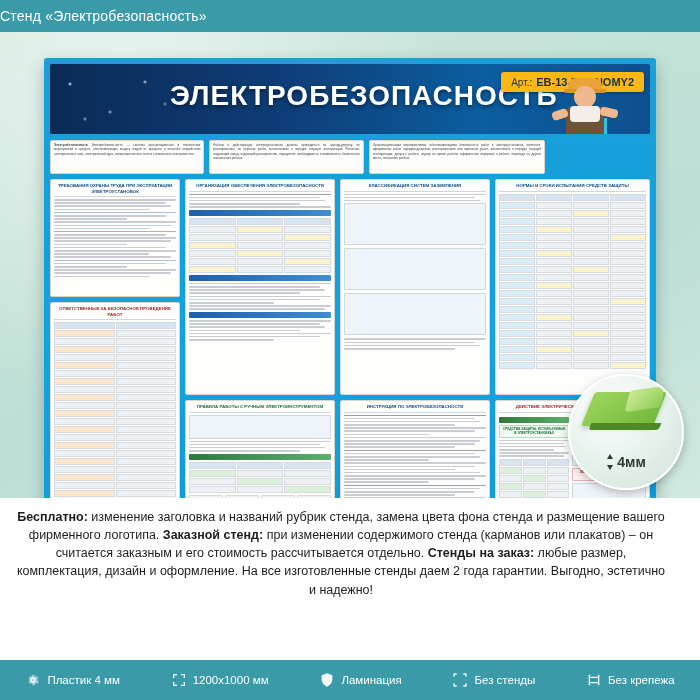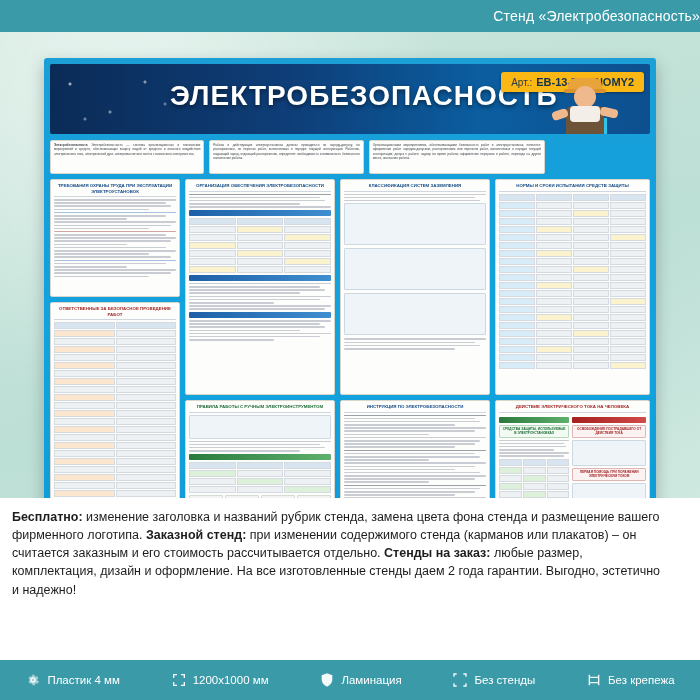--- a/index.html
+++ b/index.html
@@ -6,21 +6,21 @@
   body{
     width:700px;height:700px;overflow:hidden;
     font-family:"Liberation Sans", sans-serif;
     background:#ffffff;
   }
   .page{position:relative;width:700px;height:700px;}
 
   
   .topbar{
     height:32px;background:#3a9aa8;color:#ffffff;
-    display:flex;align-items:center;justify-content:flex-end;
+    display:flex;align-items:center;justify-content:flex-start;
     font-size:14px;letter-spacing:.2px;
   }
 
   
   .preview{
     position:relative;height:466px;
     background:linear-gradient(160deg,#cfe8dd 0%,#c3e2d8 35%,#bcdfd6 60%,#cfe9e0 100%);
     overflow:hidden;
   }
   .preview:before{
@@ -167,21 +167,21 @@
     width:8px;height:16px;position:relative;display:inline-block;
   }
   .arrow-updown:before,.arrow-updown:after{
     content:"";position:absolute;left:1px;border-left:3px solid transparent;border-right:3px solid transparent;
   }
   .arrow-updown:before{top:0;border-bottom:5px solid #2d3a33;}
   .arrow-updown:after{bottom:0;border-top:5px solid #2d3a33;}
 
   
   .desc{
-    padding:10px 30px 6px 12px;font-size:12.5px;line-height:1.45;color:#1d1d1d;
+    padding:10px 30px 6px 12px;font-size:12.5px;line-height:1.45;color:#1d1d1d;text-align:center;
   }
   .desc b{font-weight:bold;}
 
   
   .footer{
     position:absolute;left:0;right:0;bottom:0;height:40px;background:#3a9aa8;color:#fff;
     display:flex;align-items:center;justify-content:space-around;font-size:11.5px;
   }
   .fitem{display:flex;align-items:center;gap:6px;}
   .ficon{width:16px;height:16px;opacity:.95;display:block;}
@@ -801,20 +801,31 @@
 
               <div class="banner blue" style="margin-top:3px;"></div>
 
             </div>
           </div>
 
         </div>
       </div>
     </div>
 
+    <div class="thickness">
+      <div class="sheet">
+        <div class="s-top"></div>
+        <div class="s-side"></div>
+        <div class="s-curl"></div>
+      </div>
+      <div class="thick-val">
+        <span class="arrow-updown"></span>
+        <span>4мм</span>
+      </div>
+    </div>
 
   </div>
 
   <div class="desc">
     <b>Бесплатно:</b><span> изменение заголовка и названий рубрик стенда, замена цвета фона стенда и размещение вашего фирменного логотипа. </span><b>Заказной стенд:</b><span> при изменении содержимого стенда (карманов или плакатов) – он считается заказным и его стоимость рассчитывается отдельно. </span><b>Стенды на заказ:</b><span> любые размер, комплектация, дизайн и оформление. На все изготовленные стенды даем 2 года гарантии. Выгодно, эстетично и надежно!</span>
   </div>
 
   <div class="footer">
 
     <div class="fitem">

